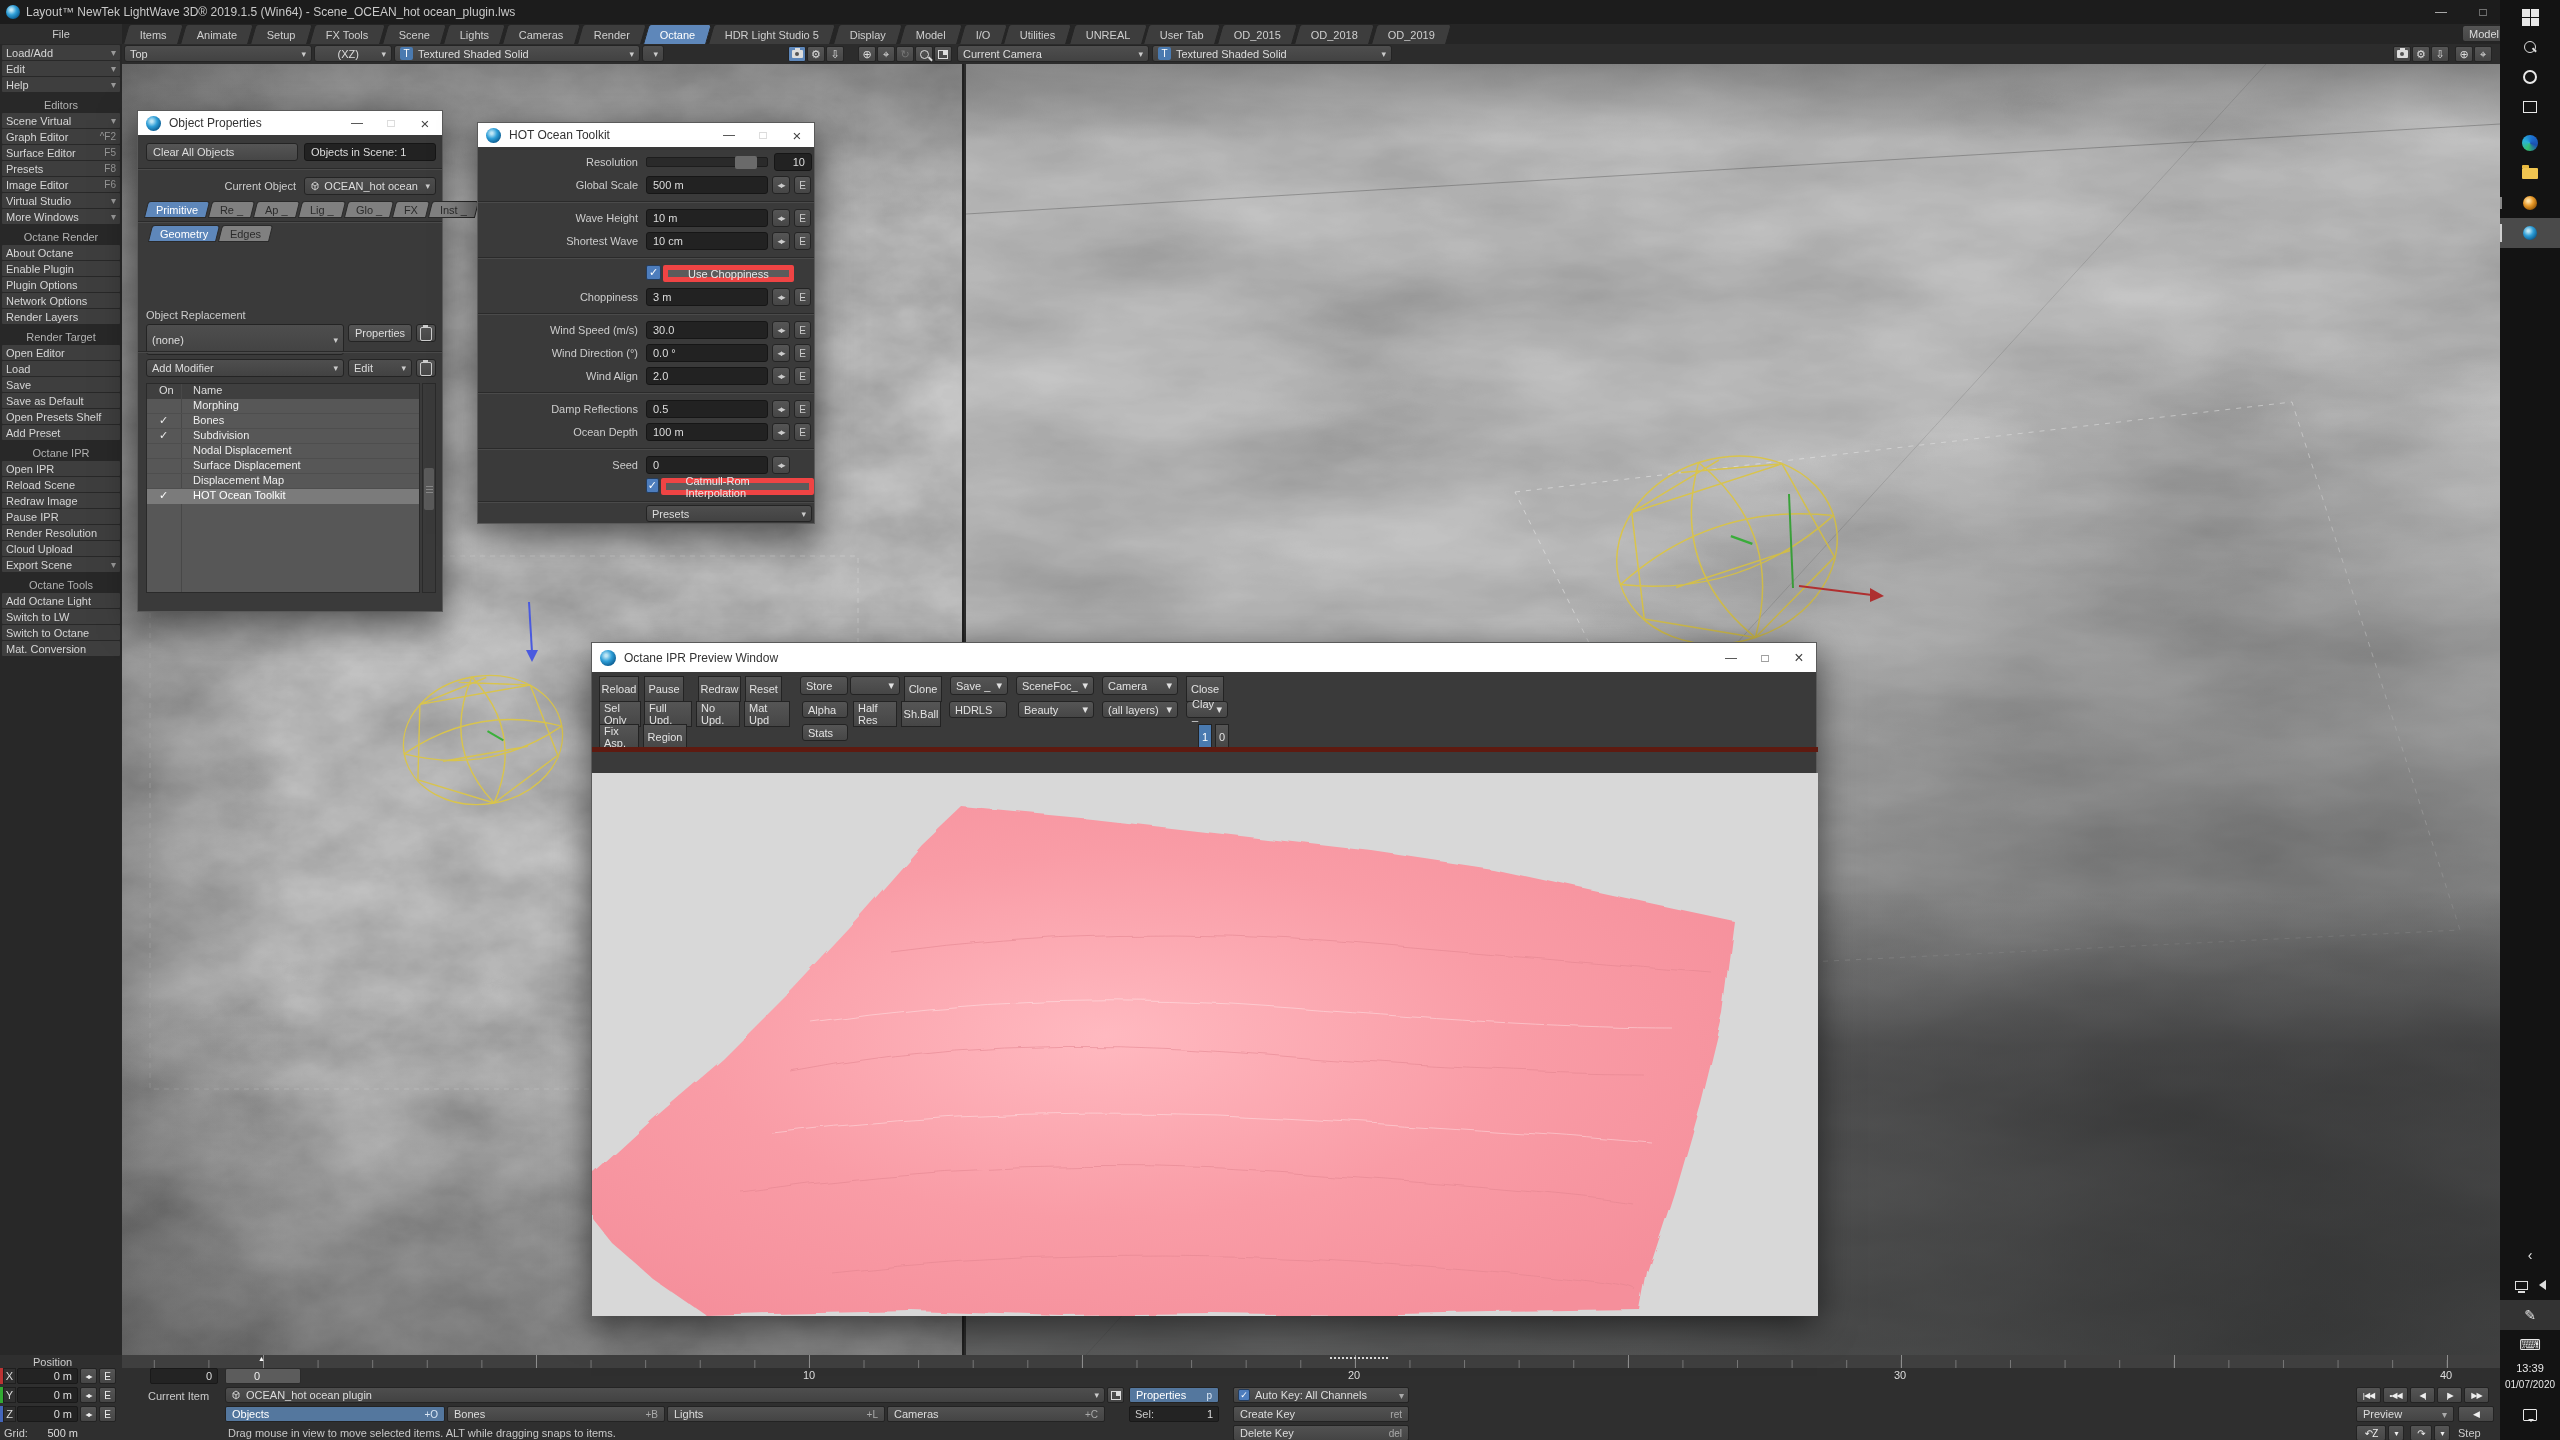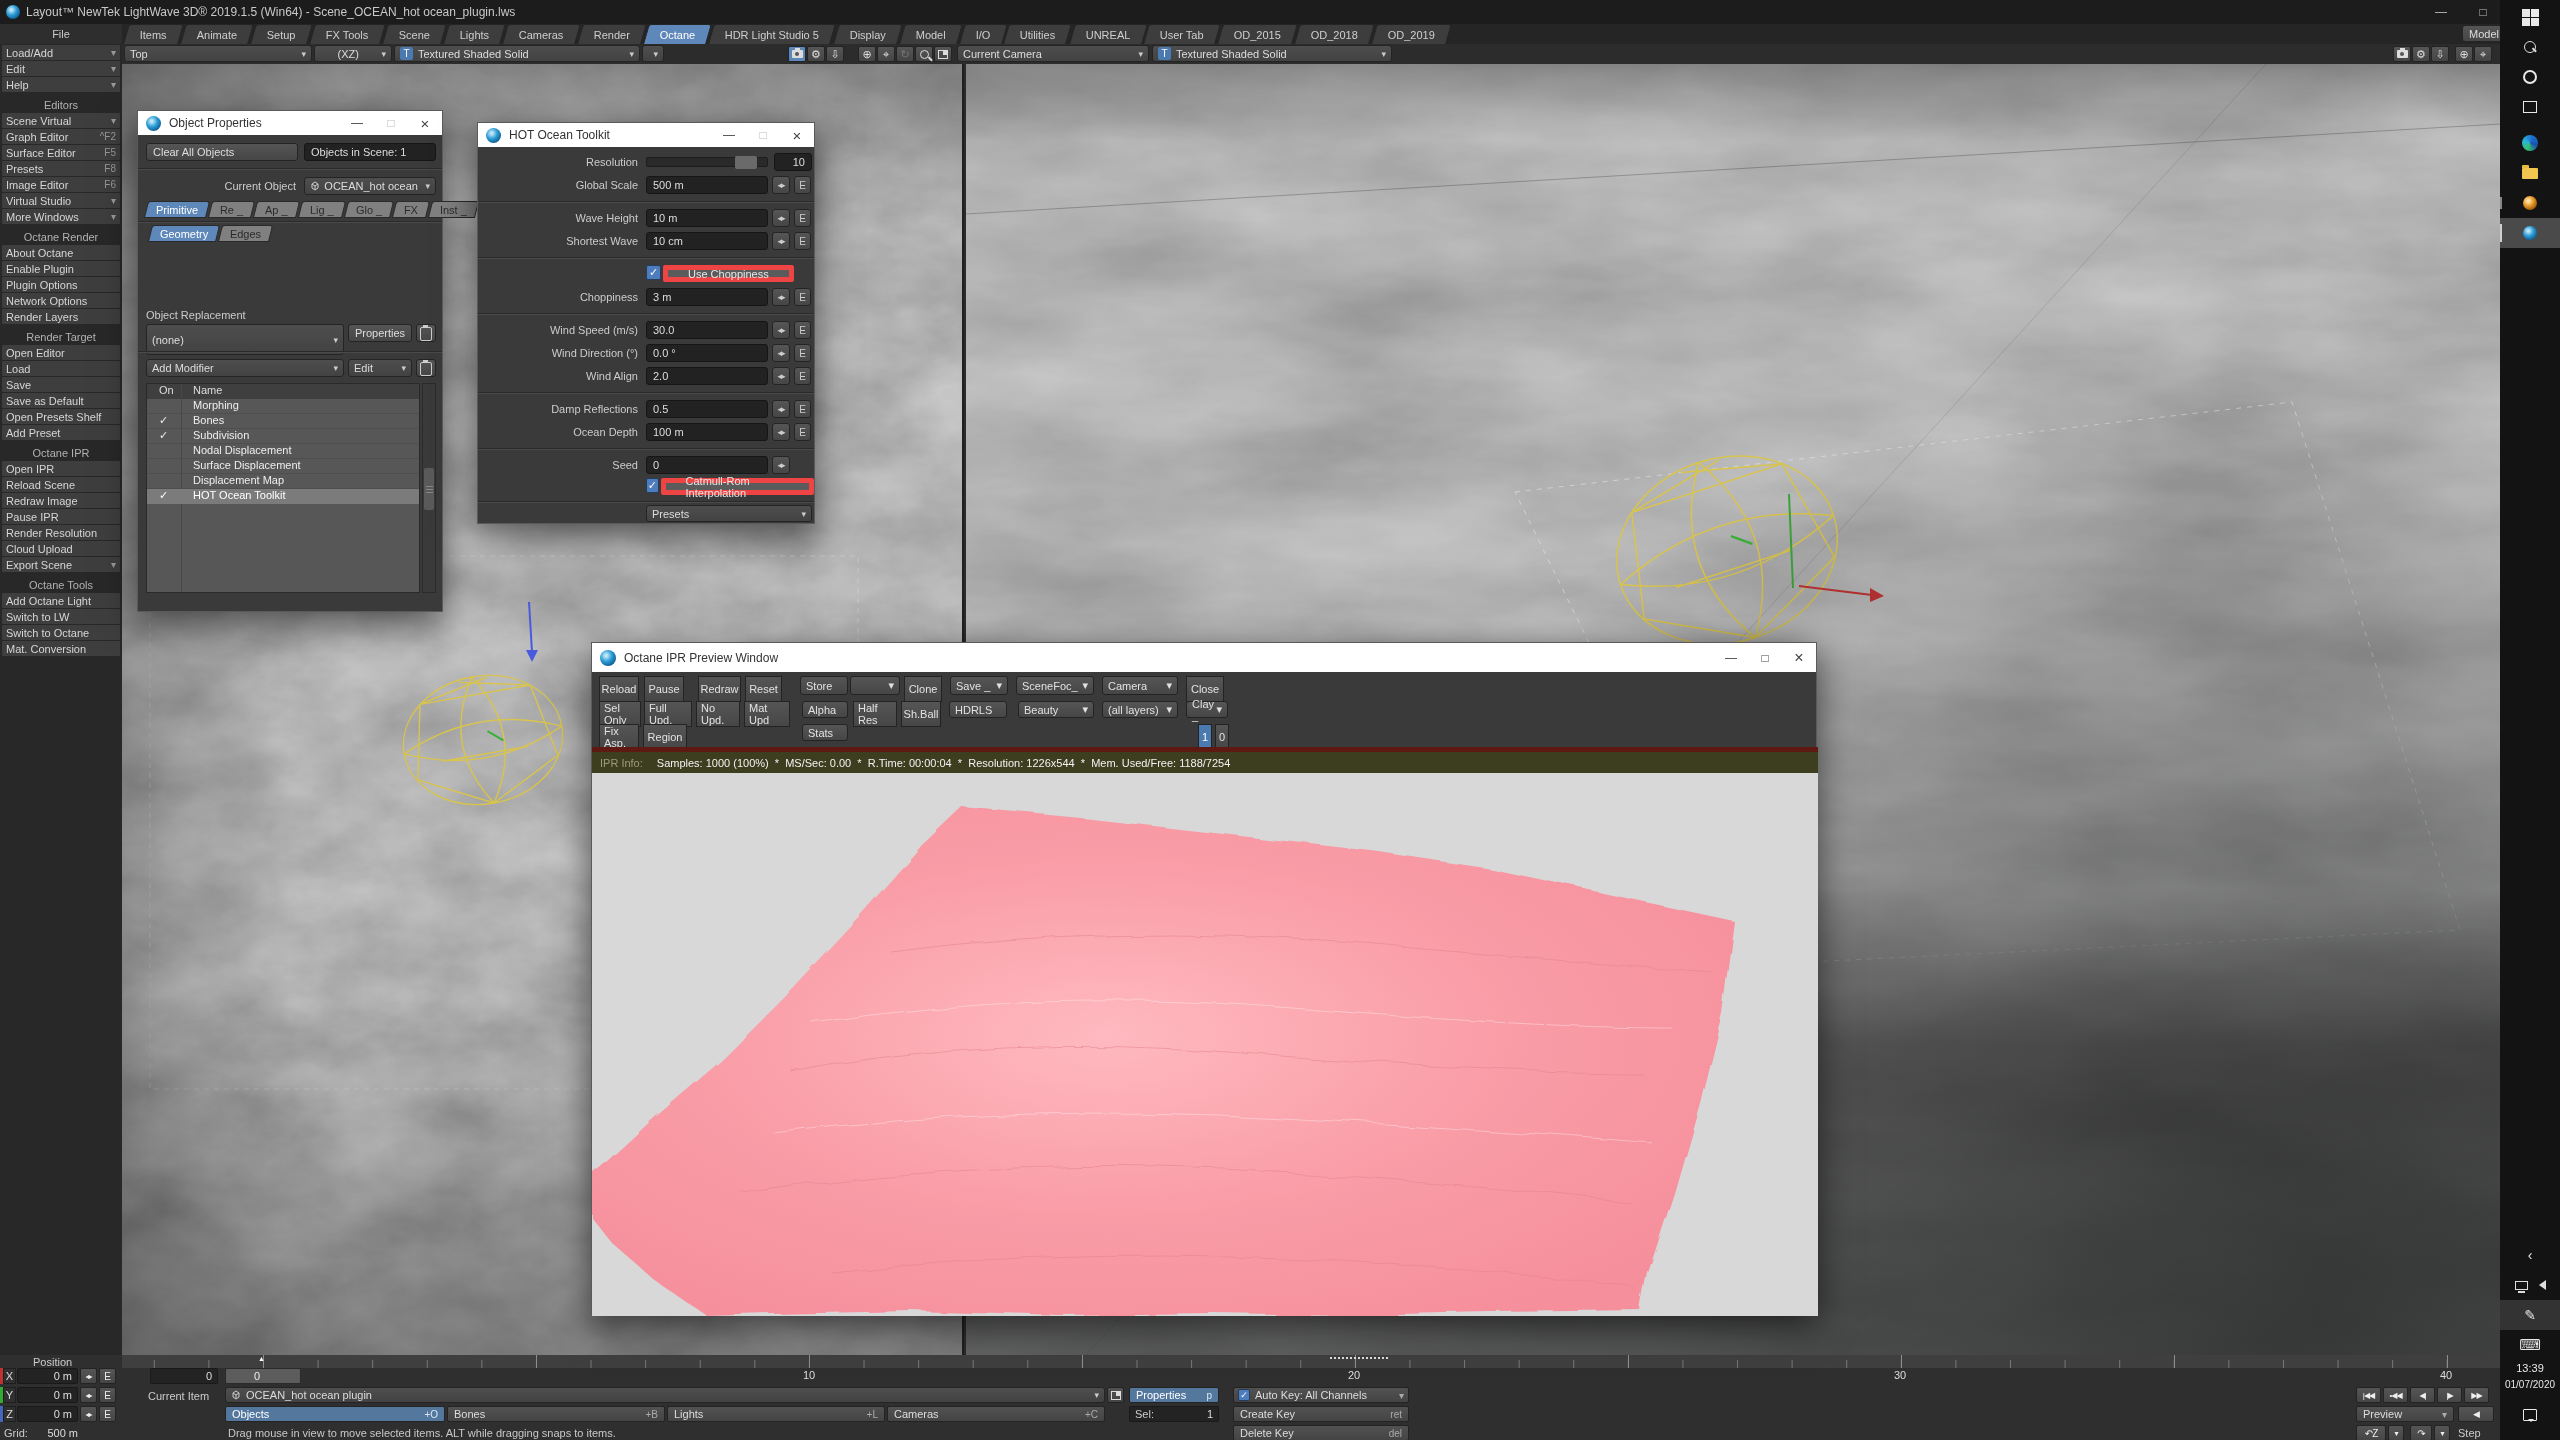--- a/index.html
+++ b/index.html
@@ -653,24 +653,20 @@
         <span class="arr">▾</span>
       </div>
     <div class="iprbtn" style="left:7px;top:81px;width:40px;height:17px">Fix Asp.</div>
     <div class="iprbtn" style="left:51px;top:81px;width:44px;height:17px">Region</div>
     <div class="iprdd" style="left:210px;top:81px;width:46px;height:17px">
         <span>Stats</span>
       </div>
     <div class="iprbtn" style="left:606px;top:81px;width:14px;height:15px;background:#4a7ab0;color:#fff">1</div>
     <div class="iprbtn" style="left:623px;top:81px;width:14px;height:15px">0</div>
     <div class="abs" style="left:0;top:104px;width:1226px;height:5px;background:#5e1a10"></div>
-    <div class="abs" style="left:0;top:109px;width:1226px;height:21px;background:#3d3d20;display:flex;align-items:center">
-      <span style="color:#9c9c78;margin-left:8px">IPR Info:</span>
-      <span style="color:#f2f2f2;margin-left:14px;white-space:pre">Samples: 1000 (100%)  *  MS/Sec: 0.00  *  R.Time: 00:00:04  *  Resolution: 1226x544  *  Mem. Used/Free: 1188/7254</span>
-    </div>
     <div class="abs" style="left:0;top:130px;width:1226px;height:543px;background:#d8d8d8;overflow:hidden">
       <svg width="1226" height="543">
         <defs>
           <filter id="rough" x="-5%" y="-5%" width="110%" height="110%">
             <feTurbulence type="fractalNoise" baseFrequency="0.016" numOctaves="3" seed="9" result="n"></feTurbulence>
             <feDisplacementMap in="SourceGraphic" in2="n" scale="9"></feDisplacementMap>
           </filter>
           <radialGradient id="pg" cx="45%" cy="45%" r="65%">
             <stop offset="0%" stop-color="#ffb9c0"></stop>
               <stop offset="55%" stop-color="#f99ca6"></stop>

